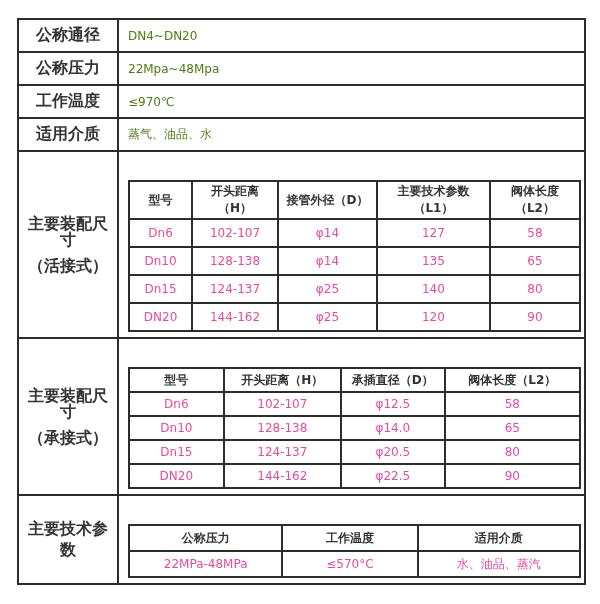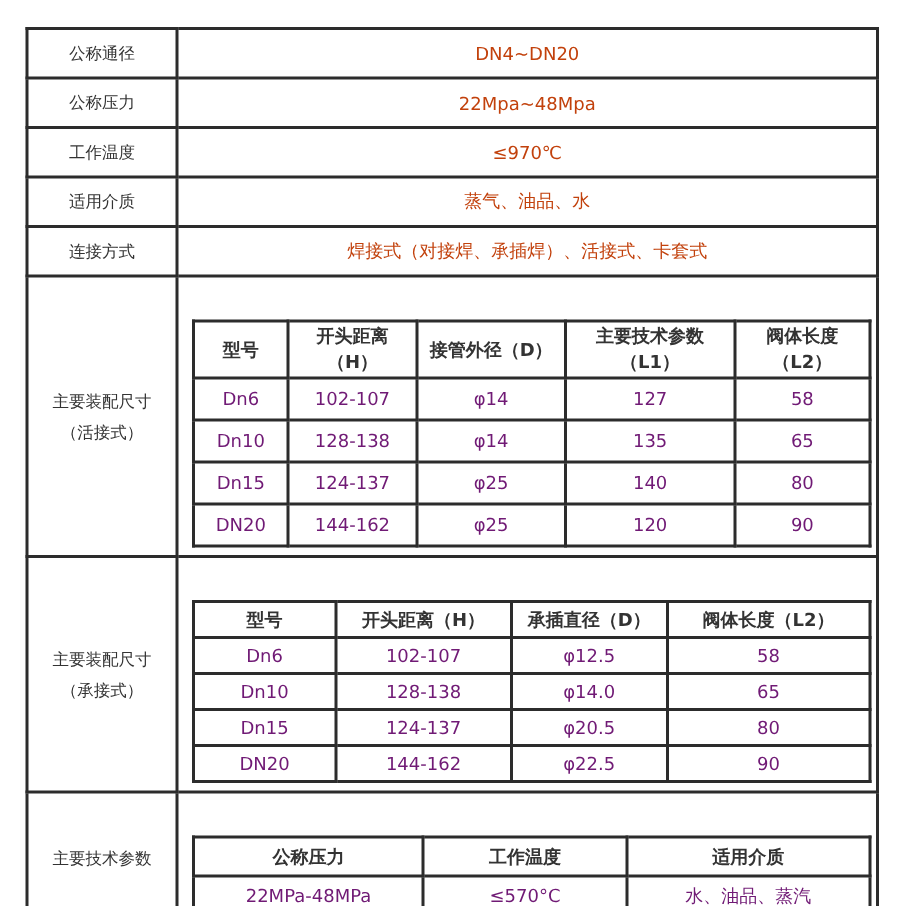--- a/index.html
+++ b/index.html
@@ -16,49 +16,49 @@
     border-collapse: collapse;
     table-layout: fixed;
   }
   .outer > tbody > tr > td {
     border: 2px solid #2c2c2c;
     vertical-align: middle;
   }
   td.lbl {
     width: 100px;
     text-align: center;
-    font-weight: normal;
-    font-size: 11px;
+    font-weight: bold;
+    font-size: 16px;
     color: #333333;
     padding: 2px;
   }
   td.val {
-    padding: 6px 22px;
+    padding: 6px 9px;
     font-size: 12px;
-    color: #c2410c;
-    text-align: center;
+    color: #4d7c0f;
+    text-align: left;
   }
   tr.simple { height: 33px; }
   .lbl-line { line-height: 1.0; padding: 5px 0; }
   td.nest-cell { padding: 5px 3px 5px 9px; }
   table.nested {
     width: 100%;
     border-collapse: collapse;
     table-layout: fixed;
     margin-top: 23px;
   }
   table.nested td {
     border: 2px solid #2c2c2c;
     text-align: center;
     vertical-align: middle;
     font-size: 12px;
     padding: 1px 2px;
   }
   table.nested td.nh { color: #333333; font-weight: bold; }
-  table.nested td.nv { color: #701a75; }
+  table.nested td.nv { color: #ec4899; }
   table.t1 td { height: 28px; }
   table.t2 td { height: 24px; }
   table.t3 td { height: 26px; }
 </style>
 </head>
 <body>
 
 <table class="outer">
   <tbody>
     <tr class="simple">
@@ -69,24 +69,20 @@
       <td class="lbl">公称压力</td>
       <td class="val">22Mpa~48Mpa</td>
     </tr>
     <tr class="simple">
       <td class="lbl">工作温度</td>
       <td class="val">≤970℃</td>
     </tr>
     <tr class="simple">
       <td class="lbl">适用介质</td>
       <td class="val">蒸气、油品、水</td>
-    </tr>
-    <tr class="simple">
-      <td class="lbl">连接方式</td>
-      <td class="val">焊接式（对接焊、承插焊）、活接式、卡套式</td>
     </tr>
 
     <tr>
       <td class="lbl">
         <div class="lbl-line">主要装配尺寸</div>
         <div class="lbl-line">（活接式）</div>
       </td>
       <td class="nest-cell">
         <table class="nested t1">
           <colgroup>

